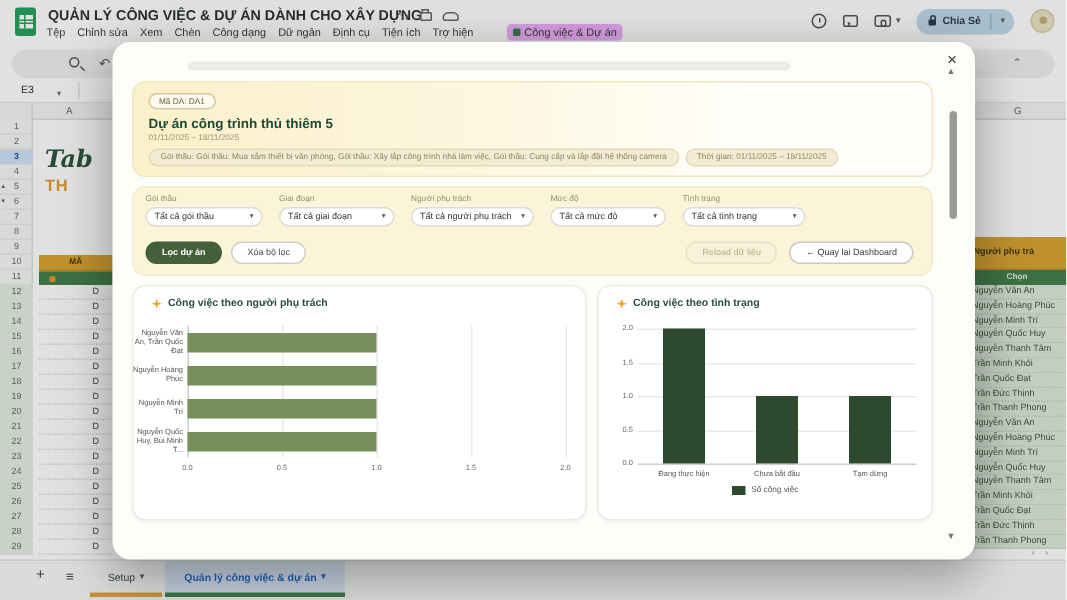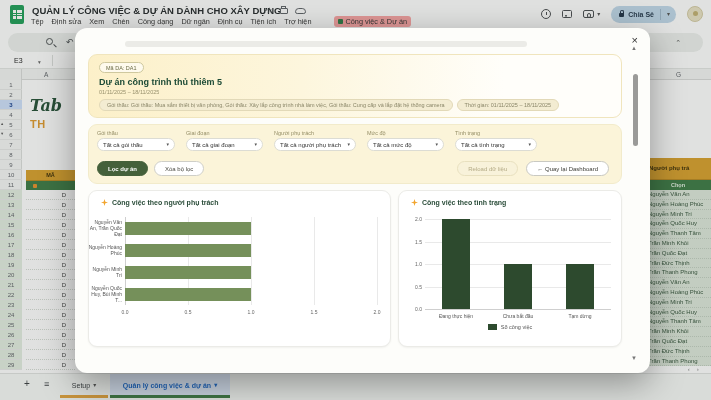--- a/index.html
+++ b/index.html
@@ -14,21 +14,21 @@
      linear-gradient(#1e9e57 0 0) 50% 50%/1.4px 100% no-repeat,
      linear-gradient(#1e9e57 0 0) 50% 33%/100% 1.2px no-repeat,
      linear-gradient(#1e9e57 0 0) 50% 66%/100% 1.2px no-repeat,#fff;}
   .doc-title{position:absolute;left:32px;top:5px;font-size:9.5px;font-weight:bold;color:#24292b;white-space:nowrap;}
   .title-icons{position:absolute;left:266px;top:6px;display:flex;gap:7px;align-items:center;color:#5f6368;font-size:8px;}
   .mini-folder{width:8px;height:6px;border:1px solid #5f6368;border-radius:1px;position:relative;}
   .mini-folder::before{content:"";position:absolute;top:-2.5px;left:0px;width:3px;height:1.5px;border:1px solid #5f6368;border-bottom:none;}
   .mini-cloud{width:11px;height:6px;border:1px solid #5f6368;border-radius:5px 5px 3px 3px;}
   .menubar{position:absolute;left:31px;top:16px;display:flex;gap:8px;align-items:center;font-size:7.3px;color:#333;white-space:nowrap;}
   .menu-item{cursor:default;}
-  .addon-item{display:flex;align-items:center;gap:3px;margin-left:14px;background:#fca5a5;border-radius:3px;padding:1px 4px;}
+  .addon-item{display:flex;align-items:center;gap:3px;margin-left:14px;background:#f0abfc;border-radius:3px;padding:1px 4px;}
   .addon-sq{width:5px;height:5px;background:#2e7d46;border-radius:1px;}
   .top-right{position:absolute;right:8px;top:4px;display:flex;align-items:center;gap:11px;height:20px;}
   .icon-clock{width:10px;height:10px;border:1px solid #4a4e51;border-radius:50%;position:relative;}
   .icon-clock::after{content:"";position:absolute;left:4px;top:2px;width:1px;height:3px;background:#4a4e51;}
   .icon-comment{width:10px;height:8px;border:1px solid #4a4e51;border-radius:1.5px;position:relative;}
   .icon-comment::after{content:"";position:absolute;left:1.5px;bottom:-3.5px;border:3px solid transparent;border-top-color:#4a4e51;border-left-width:1.5px;border-right-width:1.5px;}
   .cam-wrap{display:flex;align-items:center;gap:3px;}
   .icon-cam{width:11px;height:8px;border:1px solid #4a4e51;border-radius:2px;position:relative;}
   .icon-cam::after{content:"";position:absolute;right:2px;top:2px;width:2.5px;height:2.5px;border-radius:50%;border:1px solid #4a4e51;}
   .caret{font-size:6px;color:#555;line-height:1;}
@@ -153,21 +153,21 @@
     <div class="topbar">
       <div class="sheets-icon"></div>
       <div class="doc-title">QUẢN LÝ CÔNG VIỆC &amp; DỰ ÁN DÀNH CHO XÂY DỰNG</div>
       <div class="title-icons">
         <span>☆</span>
         <span class="mini-folder"></span>
         <span class="mini-cloud"></span>
       </div>
       <div class="menubar" id="menubar">
           <span class="menu-item">Tệp</span>
-          <span class="menu-item">Định sửa</span>
+          <span class="menu-item">Chỉnh sửa</span>
           <span class="menu-item">Xem</span>
           <span class="menu-item">Chèn</span>
           <span class="menu-item">Công dạng</span>
           <span class="menu-item">Dữ ngân</span>
           <span class="menu-item">Định cụ</span>
           <span class="menu-item">Tiện ích</span>
           <span class="menu-item">Trợ hiện</span>
           <span class="addon-item">
             <span class="addon-sq"></span>
             <span>Công việc &amp; Dự án</span>

